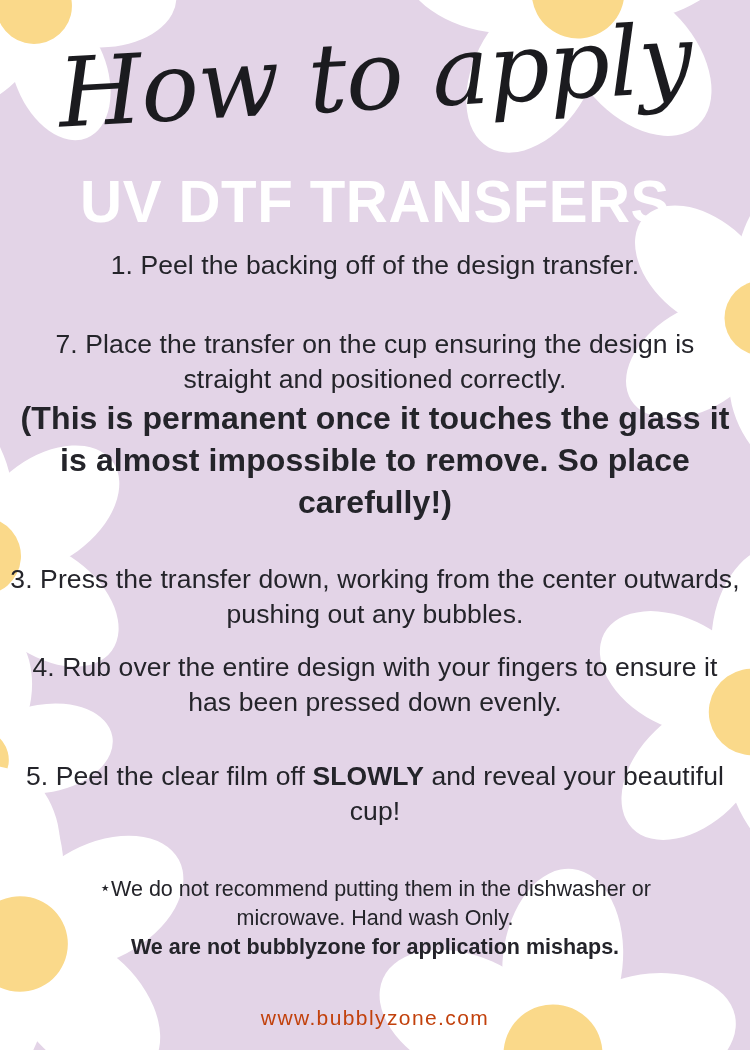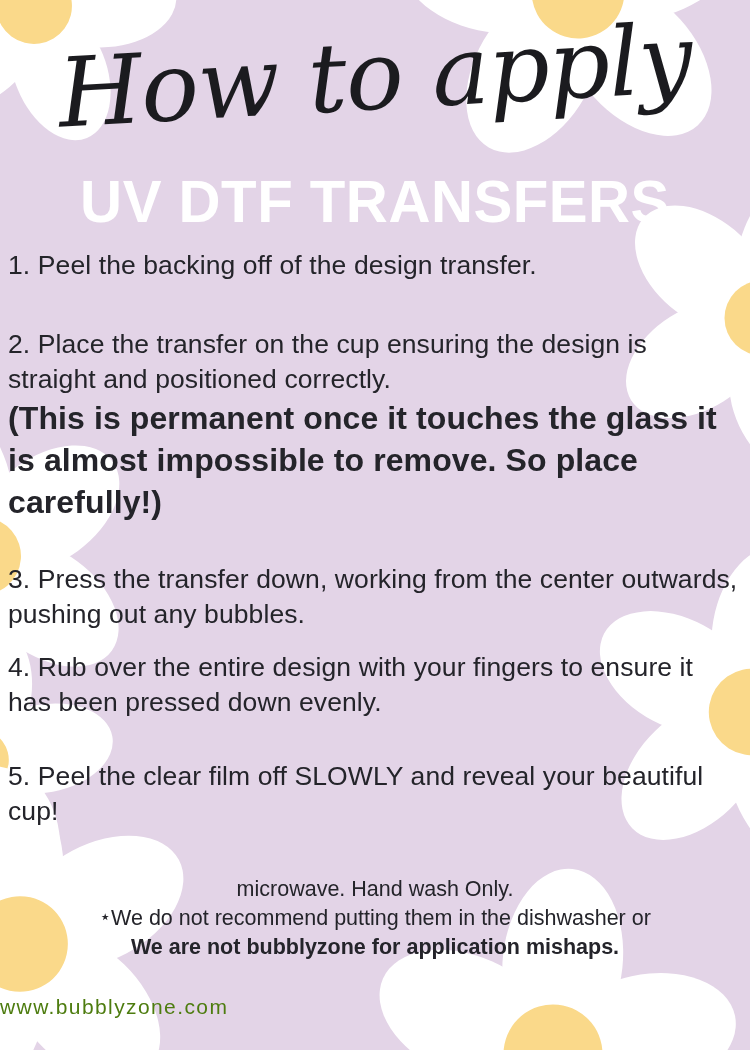--- a/index.html
+++ b/index.html
@@ -64,58 +64,59 @@
 
   
   .steps {
     position: absolute;
     left: 0;
     top: 248px;
     width: 750px;
     color: #24242a;
   }
   .step {
+    text-align: center;
     font-size: 26.5px;
     line-height: 1.32;
     letter-spacing: 0.1px;
     padding: 0 8px;
     box-sizing: border-box;
   }
   .step.gap-1 { margin-bottom: 44px; }
   .step.gap-2 { margin-bottom: 38px; }
   .step.gap-3 { margin-bottom: 18px; }
   .step.gap-4 { margin-bottom: 40px; }
   .step.gap-5 { margin-bottom: 46px; }
   .step .emph {
-    font-weight: normal;
+    font-weight: bold;
   }
   .step-note {
     font-weight: bold;
     font-size: 32px;
     line-height: 1.32;
   }
 
   
   .disclaimer {
     text-align: center;
     font-size: 21.5px;
     line-height: 1.35;
     color: #24242a;
     padding: 0 34px;
     box-sizing: border-box;
   }
   .disclaimer .bold-line {
     font-weight: bold;
   }
   .website {
-    text-align: left;
+    text-align: center;
     font-size: 21px;
-    color: #4d7c0f;
+    color: #c2410c;
     letter-spacing: 1.4px;
-    margin-top: 33px;
+    margin-top: 44px;
   }
   .star-glyph { font-size: 19px; vertical-align: 2px; }
 </style>
 </head>
 <body>
 
 <div id="poster">
 
   <svg id="decor" viewBox="0 0 750 1050" aria-hidden="true">
     <defs>
@@ -175,39 +176,39 @@
 
     <div class="block-title">UV DTF TRANSFERS</div>
 
     <div class="steps">
 
       <div class="step gap-1">
         <span>1. Peel the backing off of the design transfer.</span>
       </div>
 
       <div class="step gap-2">
-        <span>2. Place the transfer on the cup ensuring the design is straight and positioned correctly.</span>
+        <span>7. Place the transfer on the cup ensuring the design is straight and positioned correctly.</span>
         <div class="step-note">(This is permanent once it touches the glass it is almost impossible to remove. So place carefully!)</div>
       </div>
 
       <div class="step gap-3">
         <span>3. Press the transfer down, working from the center outwards, pushing out any bubbles.</span>
       </div>
 
       <div class="step gap-4">
         <span>4. Rub over the entire design with your fingers to ensure it has been pressed down evenly.</span>
       </div>
 
       <div class="step gap-5">
         <span>5. Peel the clear film off </span><span class="emph">SLOWLY</span><span> and reveal your beautiful cup!</span>
       </div>
 
       <div class="disclaimer">
+        <div><span class="star-glyph">⋆</span><span>We do not recommend putting them in the dishwasher or</span></div>
         <div>microwave. Hand wash Only.</div>
-        <div><span class="star-glyph">⋆</span><span>We do not recommend putting them in the dishwasher or</span></div>
         <div class="bold-line">We are not bubblyzone for application mishaps.</div>
       </div>
 
       <div class="website">www.bubblyzone.com</div>
 
     </div>
   </div>
 </div>
 
 </body></html>

